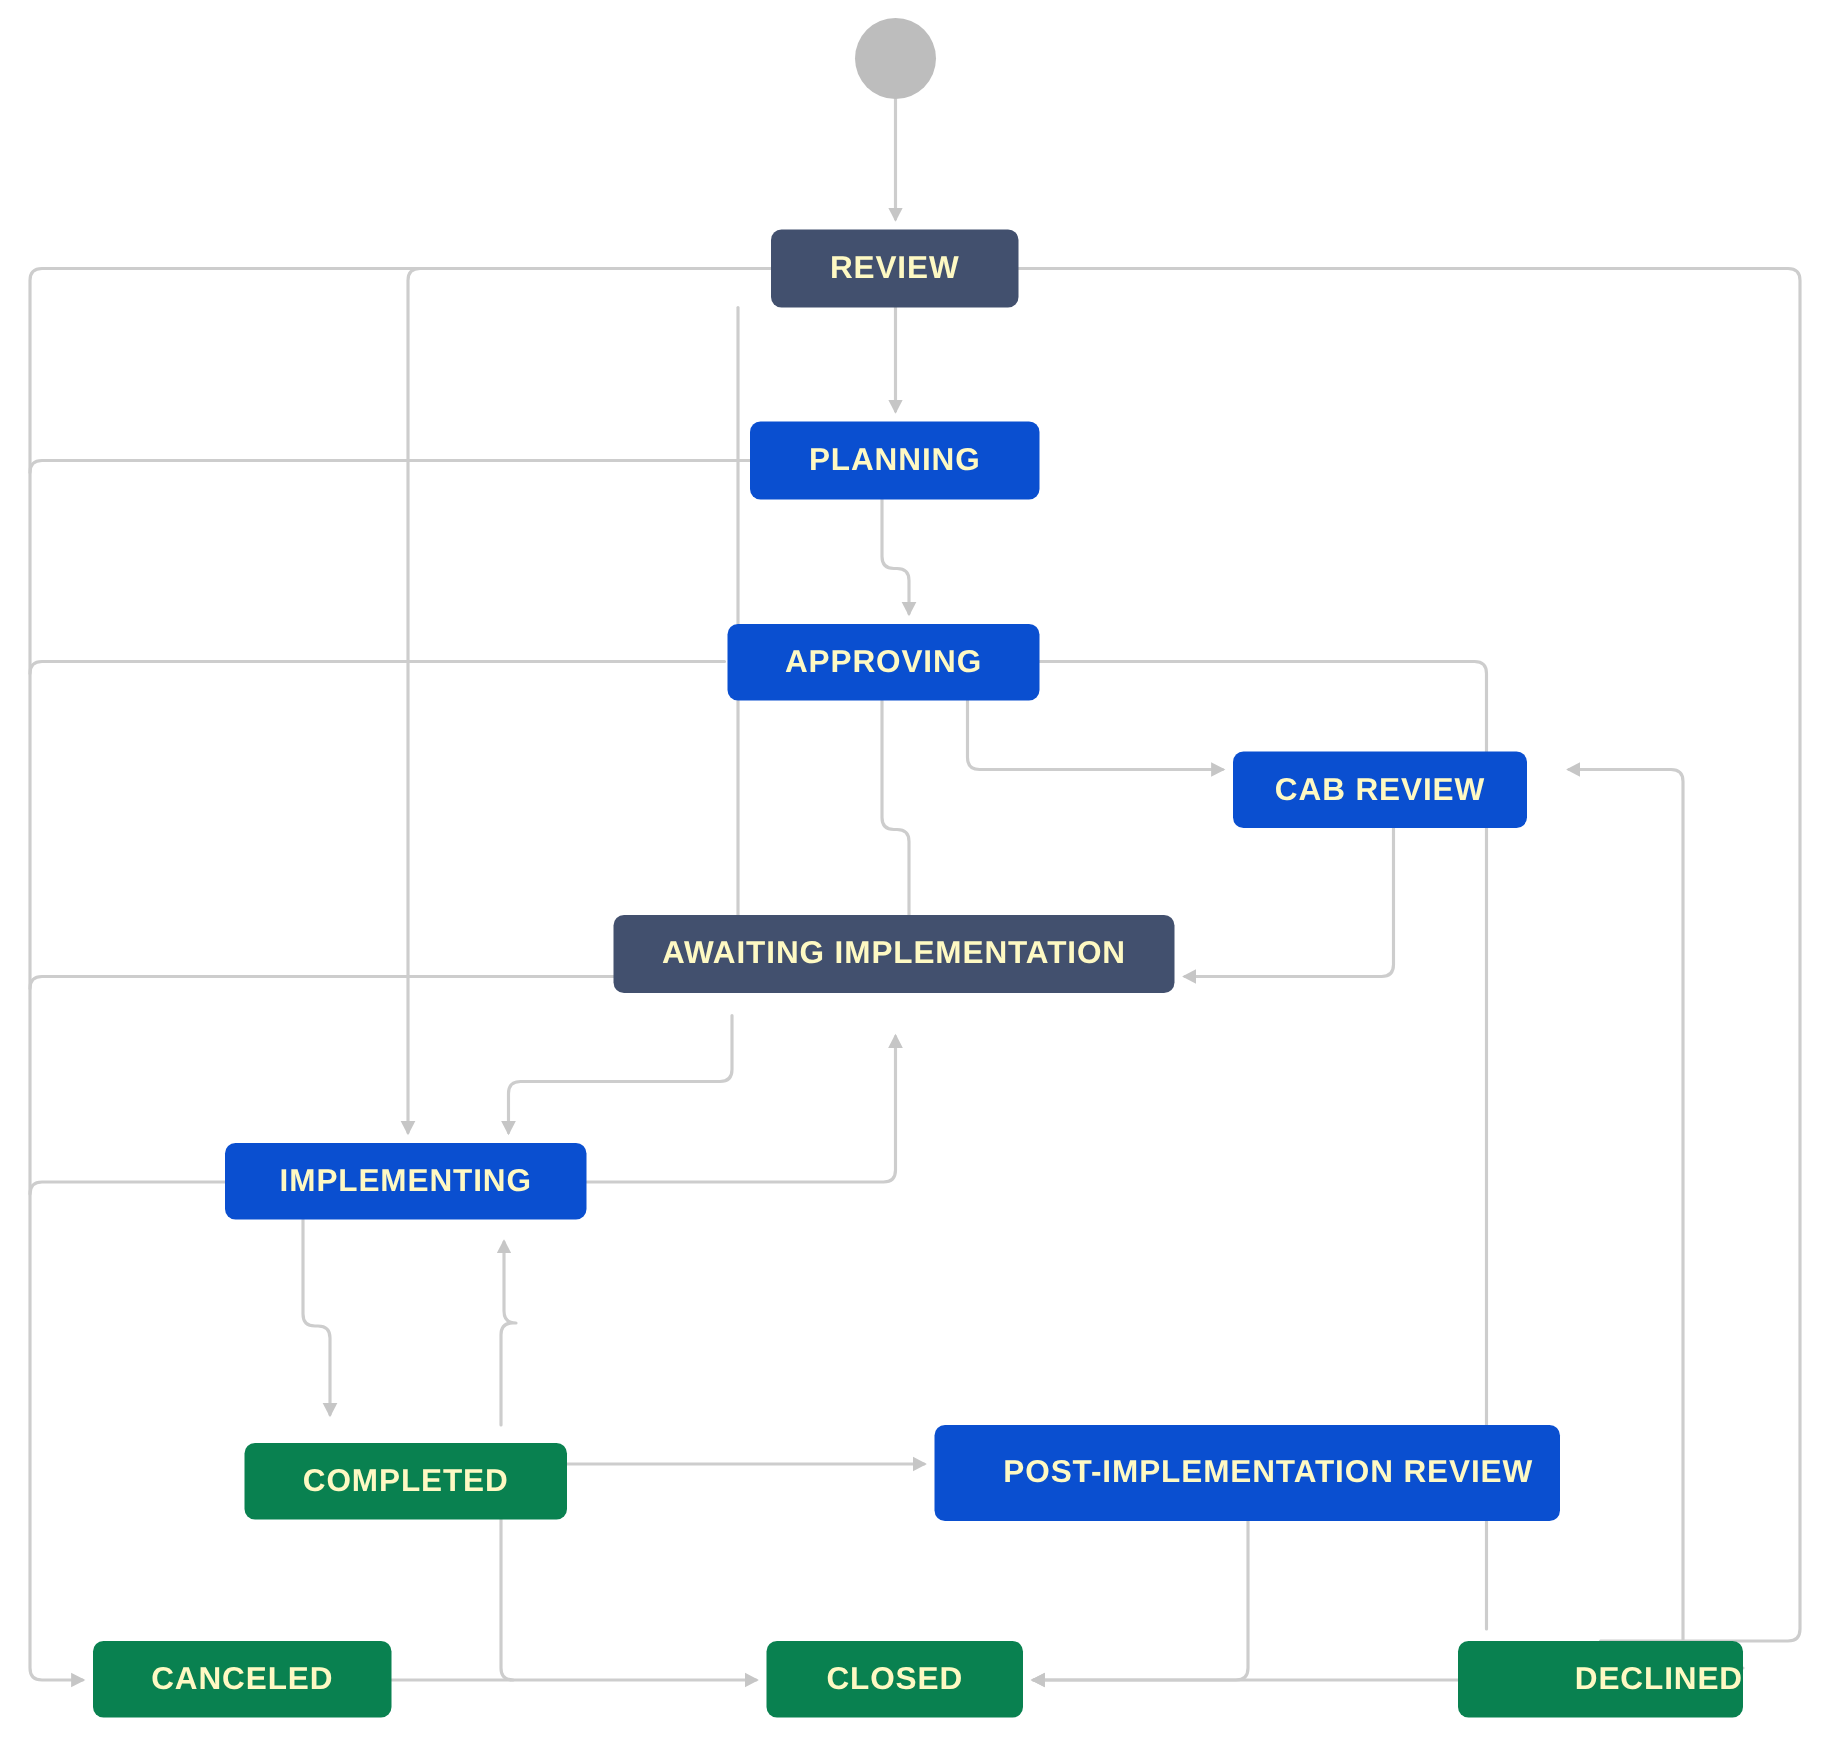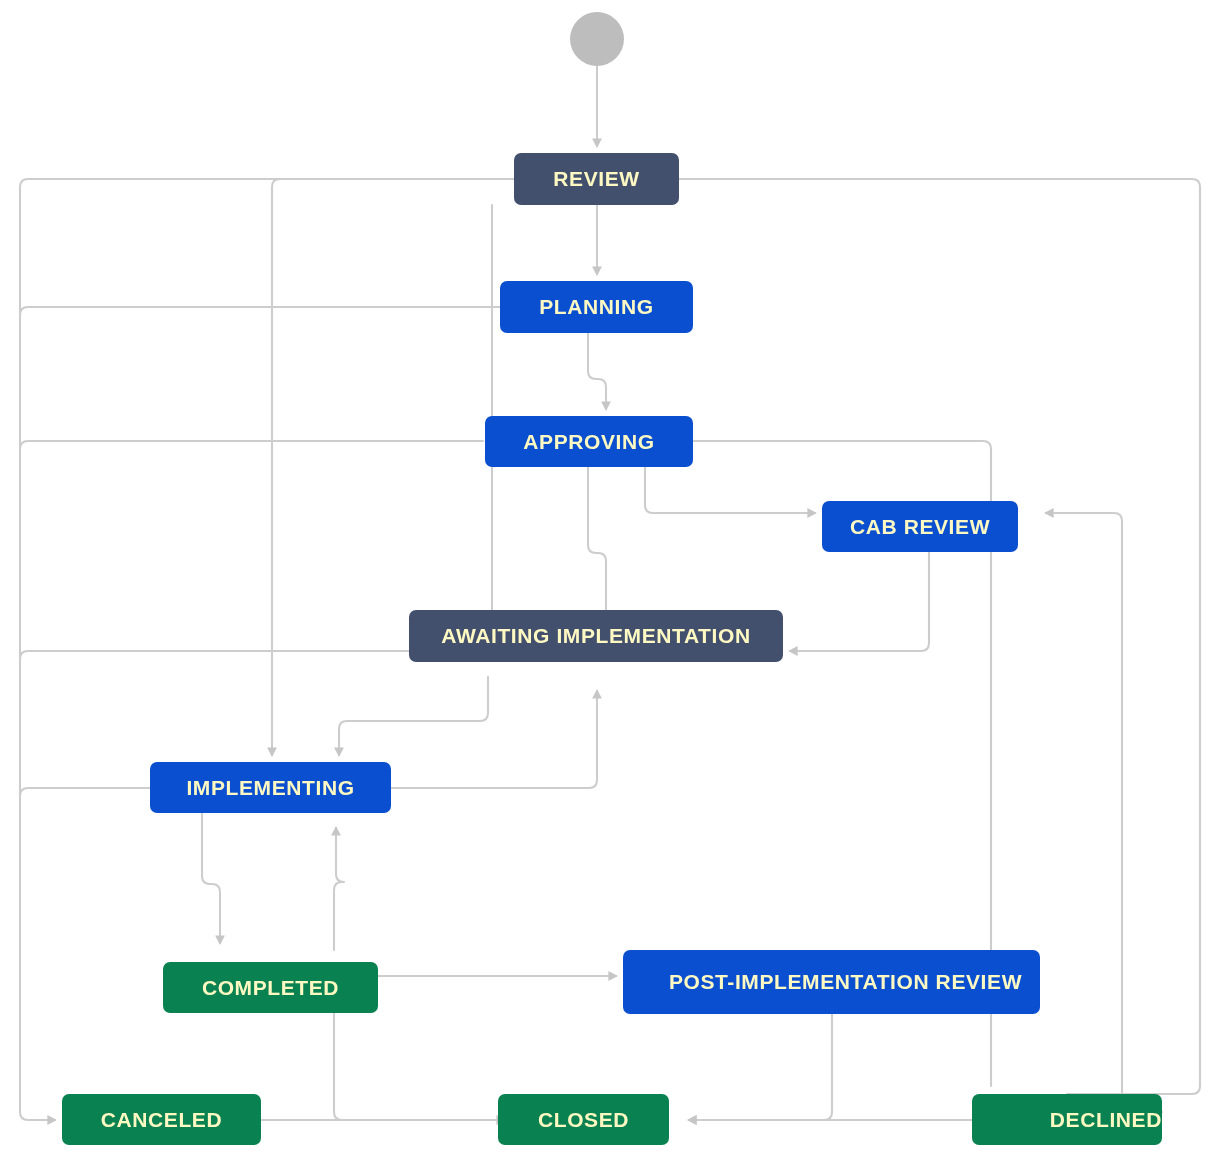--- a/index.html
+++ b/index.html
@@ -142,21 +142,21 @@
   </div>
 
   <div class="node" style="left:623px; top:950px; width:417px; height:64px; background:#0a4fd0;padding-left:28px;">
     <span>POST-IMPLEMENTATION REVIEW</span>
   </div>
 
   <div class="node" style="left:62px; top:1094px; width:199px; height:51px; background:#098150;">
     <span>CANCELED</span>
   </div>
 
-  <div class="node" style="left:498px; top:1094px; width:171px; height:51px; background:#098150;">
+  <div class="node" style="left:511px; top:1094px; width:171px; height:51px; background:#098150;">
     <span>CLOSED</span>
   </div>
 
   <div class="node" style="left:972px; top:1094px; width:190px; height:51px; background:#098150;justify-content:flex-end;">
     <span>DECLINED</span>
   </div>
 
 </div>
 
 </body></html>

